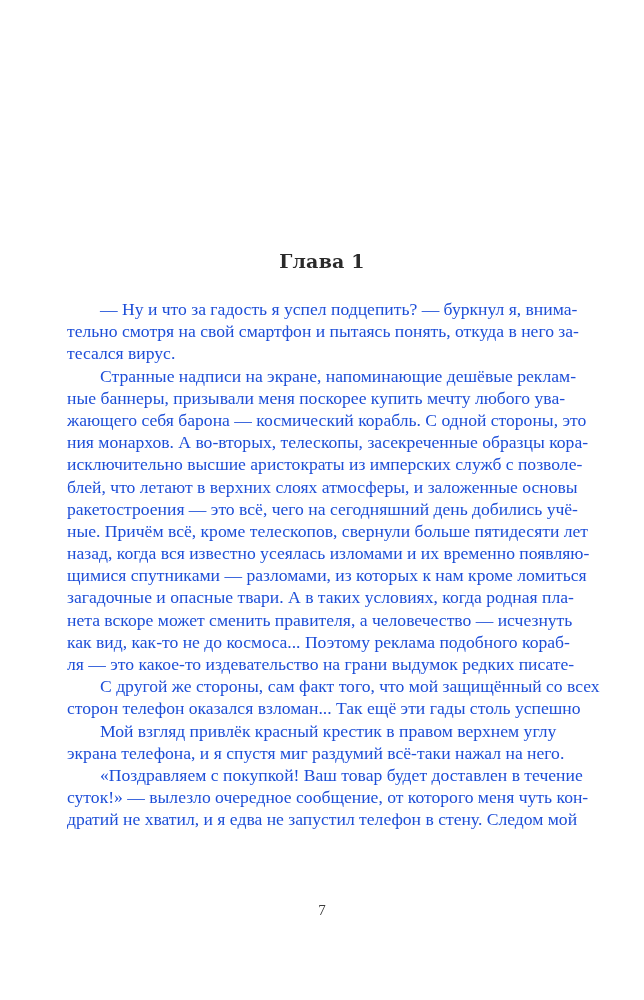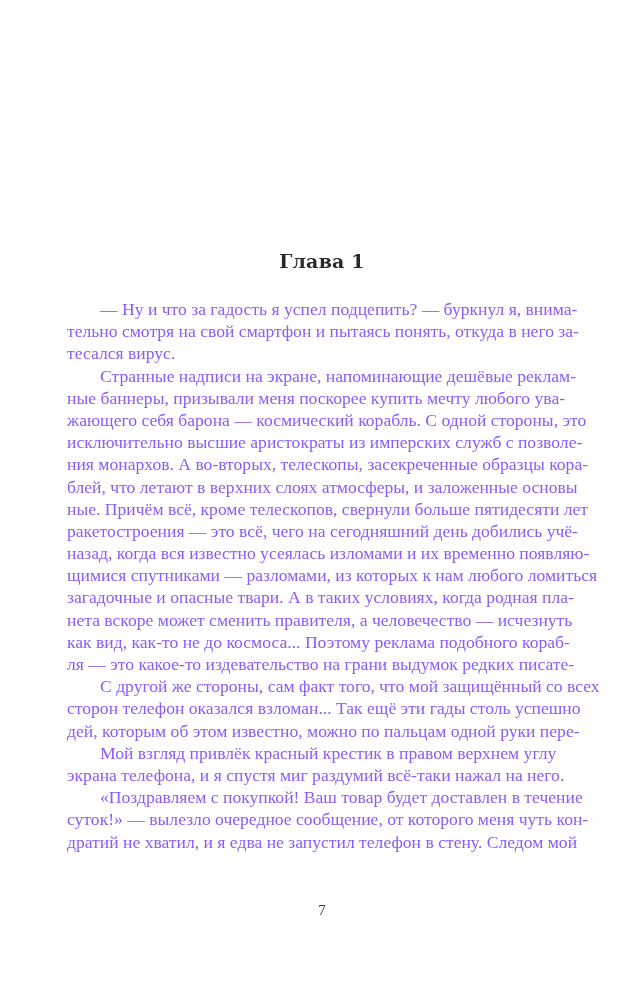--- a/index.html
+++ b/index.html
@@ -15,21 +15,21 @@
     font-weight: bold;
     font-size: 19px;
     color: #2a2a2a;
     letter-spacing: 0.2px;
   }
   .text-block {
     position: absolute; left: 67px; top: 298px; width: 489px;
     font-family: "Liberation Serif", serif;
     font-size: 17.6px;
     line-height: 22.2px;
-    color: #8b5cf6;
+    color: #1d4ed8;
   }
   .line {
     display: block;
     white-space: nowrap;
     text-align: justify;
     text-align-last: justify;
     height: 22.2px;
   }
   .line.indent { padding-left: 33px; }
   .line.last { text-align-last: left; }
@@ -47,34 +47,33 @@
 <div class="page">
   <div class="chapter-title">Глава 1</div>
 
   <div class="text-block">
     <span class="line indent">— Ну и что за гадость я успел подцепить? — буркнул я, внима-</span>
     <span class="line">тельно смотря на свой смартфон и пытаясь понять, откуда в него за-</span>
     <span class="line last">тесался вирус.</span>
     <span class="line indent">Странные надписи на экране, напоминающие дешёвые реклам-</span>
     <span class="line">ные баннеры, призывали меня поскорее купить мечту любого ува-</span>
     <span class="line">жающего себя барона — космический корабль. С одной стороны, это</span>
+    <span class="line">ния монархов. А во-вторых, телескопы, засекреченные образцы кора-</span>
     <span class="line">исключительно высшие аристократы из имперских служб с позволе-</span>
-    <span class="line">ния монархов. А во-вторых, телескопы, засекреченные образцы кора-</span>
     <span class="line">блей, что летают в верхних слоях атмосферы, и заложенные основы</span>
+    <span class="line">ракетостроения — это всё, чего на сегодняшний день добились учё-</span>
     <span class="line">ные. Причём всё, кроме телескопов, свернули больше пятидесяти лет</span>
-    <span class="line">ракетостроения — это всё, чего на сегодняшний день добились учё-</span>
     <span class="line">назад, когда вся известно усеялась изломами и их временно появляю-</span>
-    <span class="line">щимися спутниками — разломами, из которых к нам любого ломиться</span>
+    <span class="line">щимися спутниками — разломами, из которых к нам кроме ломиться</span>
     <span class="line">загадочные и опасные твари. А в таких условиях, когда родная пла-</span>
     <span class="line">нета вскоре может сменить правителя, а человечество — исчезнуть</span>
     <span class="line">как вид, как-то не до космоса... Поэтому реклама подобного кораб-</span>
     <span class="line">ля — это какое-то издевательство на грани выдумок редких писате-</span>
     <span class="line indent">С другой же стороны, сам факт того, что мой защищённый со всех</span>
     <span class="line">сторон телефон оказался взломан... Так ещё эти гады столь успешно</span>
-    <span class="line">дей, которым об этом известно, можно по пальцам одной руки пере-</span>
     <span class="line indent">Мой взгляд привлёк красный крестик в правом верхнем углу</span>
     <span class="line last">экрана телефона, и я спустя миг раздумий всё-таки нажал на него.</span>
     <span class="line indent">«Поздравляем с покупкой! Ваш товар будет доставлен в течение</span>
     <span class="line">суток!» — вылезло очередное сообщение, от которого меня чуть кон-</span>
     <span class="line">дратий не хватил, и я едва не запустил телефон в стену. Следом мой</span>
   </div>
 
   <div class="page-number">7</div>
 </div>
 

